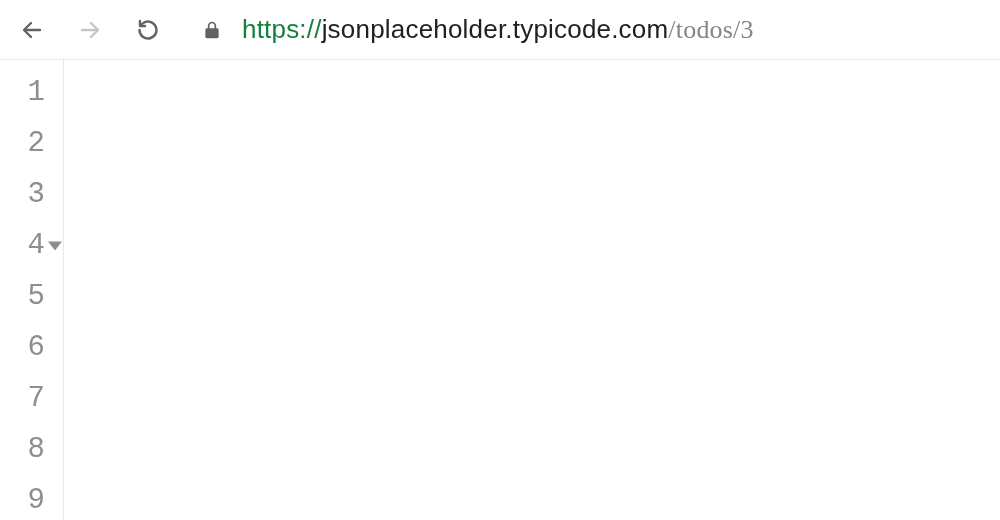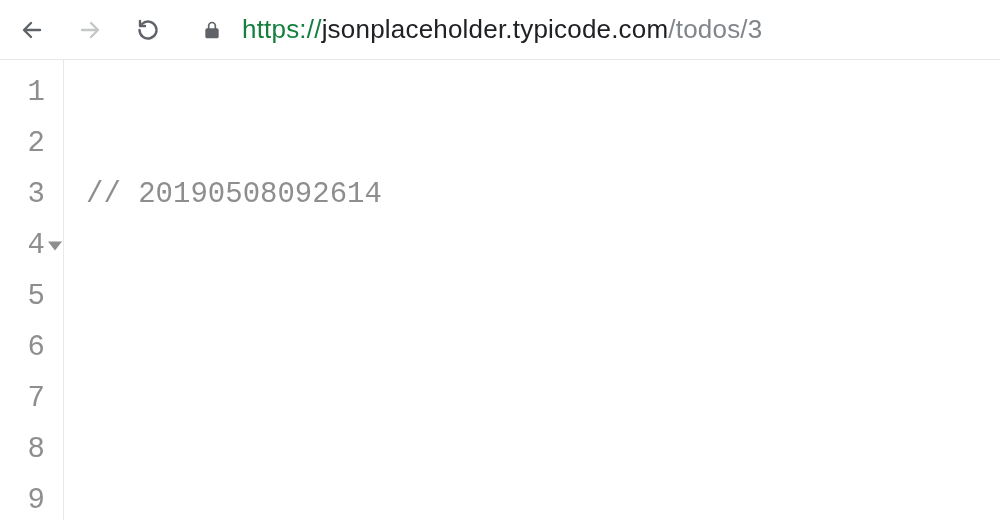--- a/index.html
+++ b/index.html
@@ -46,21 +46,21 @@
       width: 22px;
       height: 22px;
       color: #5f6368;
       display: flex;
       align-items: center;
     }
     .lock-icon svg { width: 20px; height: 20px; }
     .url-text { font-family: -apple-system, Arial, sans-serif; letter-spacing: 0.2px; }
     .url-proto { color: #15803d; }
     .url-host { color: #202124; }
-    .url-path { color: #80868b; }
+    .url-path { color: #80868b; font-family: Liberation Serif, serif; }
 
     .code-area {
       display: flex;
       font-family: "SFMono-Regular", Consolas, "Courier New", monospace;
       font-size: 29px;
       line-height: 51px;
       height: calc(520px - 60px);
       position: relative;
     }
     .gutter {
@@ -135,21 +135,20 @@
     <div class="gutter-row">2</div>
     <div class="gutter-row">3</div>
     <div class="gutter-row"><span>4</span><span class="fold-marker"></span></div>
     <div class="gutter-row">5</div>
     <div class="gutter-row">6</div>
     <div class="gutter-row">7</div>
     <div class="gutter-row">8</div>
     <div class="gutter-row">9</div>
   </div>
   <div class="code">
-    <div class="code-line"><span class="tok-comment">// </span><span class="tok-comment">20190508092614</span></div>
     <div class="code-line"></div>
     
     
     
     
     
     
   </div>
 </div>
 

